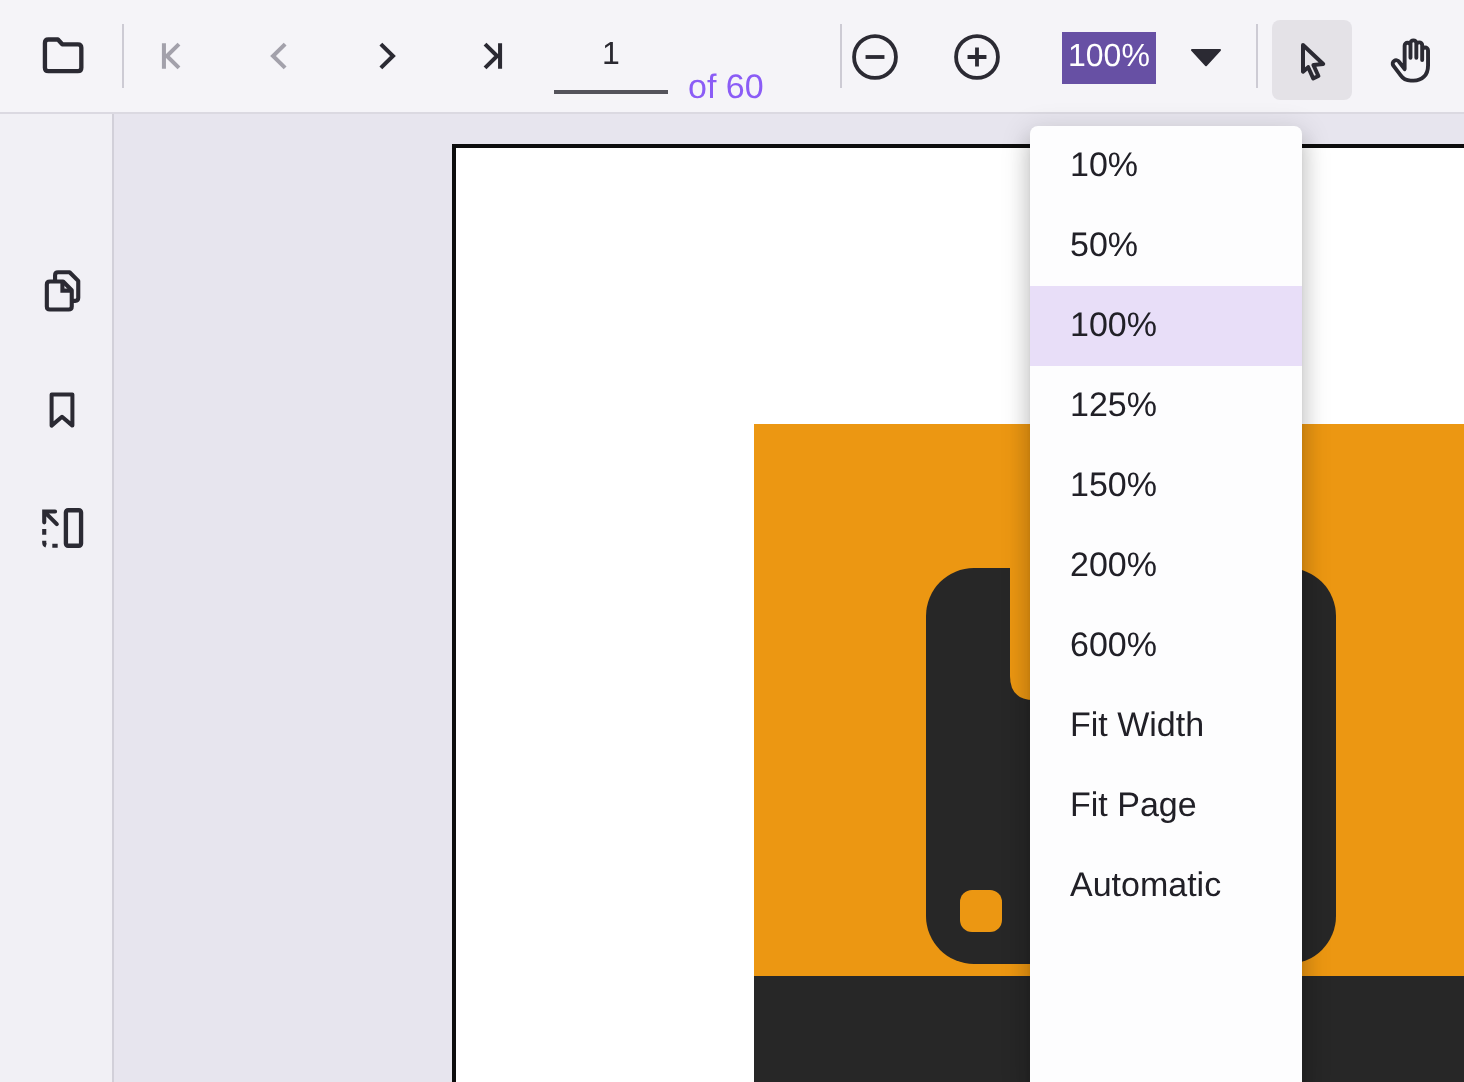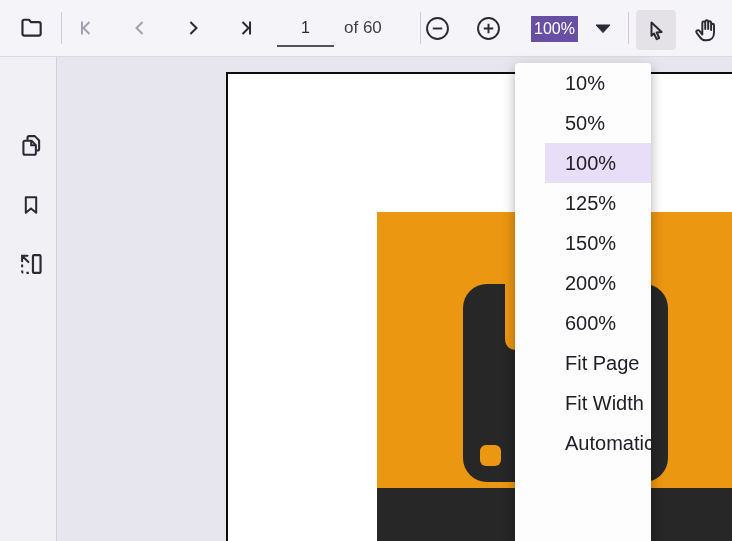--- a/index.html
+++ b/index.html
@@ -21,22 +21,22 @@
   .tbtn.selected { background:#e4e2e7; top:10px; width:40px; height:40px; }
   .vdiv { position:absolute; top:12px; width:1px; height:32px; background:#cdcbd4; }
   .icon-stroke { stroke:#2b2a33; fill:none; }
   .disabled .icon-stroke { stroke:#a3a1ab; }
   .page-num {
     position:absolute; left:277px; top:11px; width:57px; height:36px;
     border:none; border-bottom:2px solid #54535b; background:transparent;
     text-align:center; font-size:16px; color:#2a2931; font-family:inherit; outline:none;
   }
   .of-label {
-    position:absolute; left:344px; top:0; height:56px; line-height:56px;
-    font-size:17px; color:#404040;
+    position:absolute; left:344px; top:16px; height:56px; line-height:56px;
+    font-size:17px; color:#8b5cf6;
   }
   .zoom-val {
     position:absolute; left:531px; top:16px; height:26px; line-height:26px;
     padding:0 3px; background:#6750a4; color:#ffffff; font-size:16px; cursor:text;
   }
   .caret-btn {
     position:absolute; left:589px; top:16px; width:28px; height:26px;
     display:flex; align-items:center; justify-content:center;
     background:none; border:none; cursor:pointer;
   }
@@ -58,21 +58,21 @@
   }
   .page-image { position:absolute; left:149px; top:138px; width:360px; height:340px; }
   
   .dropdown {
     position:absolute; left:515px; top:63px; width:136px; height:482px;
     background:#fdfdfe; border-radius:4px; z-index:10;
     box-shadow:0 5px 5px -3px rgba(0,0,0,.2), 0 8px 10px 1px rgba(0,0,0,.14), 0 3px 14px 2px rgba(0,0,0,.12);
   }
   .mitem {
     height:40px; line-height:40px; padding-left:20px;
-    font-size:20px; color:#212027; cursor:pointer; white-space:nowrap;margin-left:30px;
+    font-size:17px; color:#212027; cursor:pointer; white-space:nowrap;
   }
   .mitem.selected { background:#e8def8; }
 </style>
 </head>
 <body>
 
 <div class="app">
 
   <div class="toolbar">
     <button class="tbtn" style="left:16px">
@@ -183,18 +183,18 @@
   </div>
 
   <div class="dropdown">
     <div class="mitem">10%</div>
     <div class="mitem">50%</div>
     <div class="mitem selected">100%</div>
     <div class="mitem">125%</div>
     <div class="mitem">150%</div>
     <div class="mitem">200%</div>
     <div class="mitem">600%</div>
+    <div class="mitem">Fit Width</div>
     <div class="mitem">Fit Page</div>
-    <div class="mitem">Fit Width</div>
     <div class="mitem">Automatic</div>
   </div>
 
 </div>
 
 </body></html>

